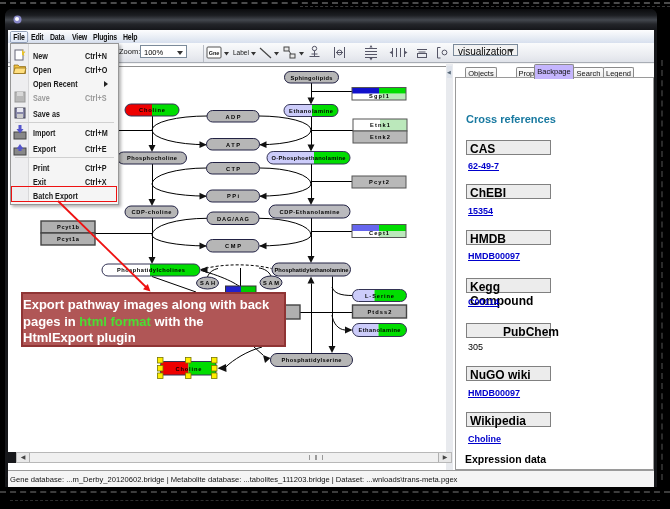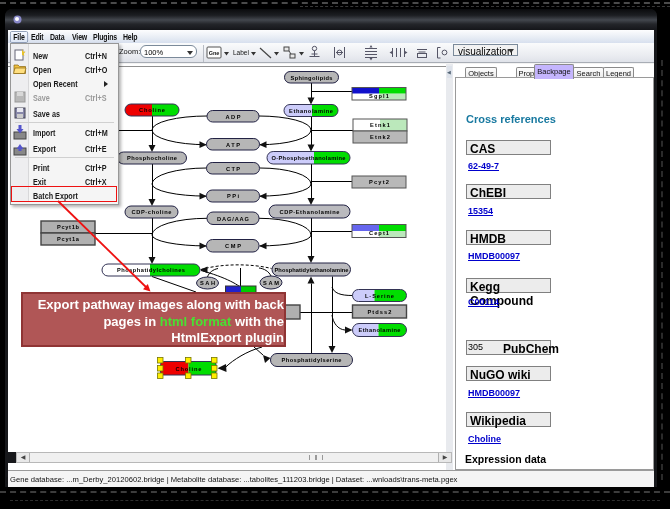--- a/index.html
+++ b/index.html
@@ -32,21 +32,21 @@
   border:1px solid #808080;box-sizing:border-box;font-size:12px;font-weight:bold;
   color:#000;padding:1px 0 0 3px;}
 .slink{position:absolute;left:468px;font-size:9px;color:#0000cc;text-decoration:underline;font-weight:bold;}
 .menu-item{position:absolute;left:21.5px;font-size:8.5px;color:#1a1a1a;font-weight:bold;transform:scaleX(0.85);transform-origin:0 50%;}
 .menu-short{position:absolute;left:74px;font-size:8.5px;color:#1a1a1a;font-weight:bold;transform:scaleX(0.85);transform-origin:0 50%;}
 #filemenu{left:10px;top:43px;width:107px;height:160px;background:#f5f5f5;
   border:1px solid #979797;box-shadow:2px 2px 3px rgba(0,0,0,0.3);}
 #fm-iconcol{position:absolute;left:0;top:0;width:17px;height:158px;background:#eeeef0;border-right:1px solid #d8d8da;}
 #redbox{left:21px;top:292px;width:265px;height:55px;background:#b05656;
   border:2px solid #8f3434;box-sizing:border-box;color:#fff;font-weight:bold;
-  font-size:13px;text-align:right;line-height:16.5px;padding-top:3px;}
+  font-size:13px;text-align:left;line-height:16.5px;padding-top:3px;}
 #redbox .g{color:#4adf33;}
 .combo{position:absolute;background:#fff;border:1px solid #7b8a9a;box-sizing:border-box;}
 .tri-d{width:0;height:0;border-left:3px solid transparent;border-right:3px solid transparent;
   border-top:4px solid #333;position:absolute;}
 </style></head>
 <body>
 
 <div class="abs" id="win"></div>
 <div class="abs" id="title">
   <svg class="abs" style="left:8px;top:6px" width="9" height="9" viewBox="0 0 9 9">
@@ -59,21 +59,21 @@
   <span style="left:2px;top:0.5px;border:1px solid #8a99b4;background:linear-gradient(#f5f8ff,#dde6f5);padding:0 3px;border-radius:2px;">File</span>
   <span style="left:23px;">Edit</span>
   <span style="left:42px;">Data</span>
   <span style="left:64px;">View</span>
   <span style="left:85px;">Plugins</span>
   <span style="left:115px;">Help</span>
 </div>
 
 <div class="abs" id="toolbar"></div>
 <div class="abs" style="left:119px;top:46.5px;font-size:7.5px;color:#111;">Zoom:</div>
-<div class="combo" style="left:140px;top:45px;width:57px;height:13px;border-radius:6px;">
+<div class="combo" style="left:140px;top:45px;width:47px;height:13px;">
   <span style="position:absolute;left:3px;top:2px;font-size:7.5px;">100%</span>
   <div class="tri-d" style="right:3px;top:5px;"></div>
 </div>
 
 <svg class="abs" style="left:203px;top:44px;" width="250" height="19" viewBox="0 0 250 19">
   <line x1="0.5" y1="1" x2="0.5" y2="18" stroke="#b8bcc4" stroke-width="1"></line>
   <rect x="4" y="3" width="14" height="11" fill="#fdfdfd" stroke="#555" rx="1"></rect>
   <text x="11" y="11" font-size="5.5" text-anchor="middle" font-weight="bold" fill="#111">Gne</text>
   <path d="M21,8 l5,0 -2.5,3.5 z" fill="#333"></path>
   <text x="30" y="11" font-size="6.5" fill="#111">Label</text>
@@ -131,21 +131,21 @@
 
 <div class="abs" style="left:466px;top:97px;font-size:11px;font-weight:bold;color:#1879a0;margin-top:16px;">Cross references</div>
 <div class="shead" style="top:140px;">CAS</div>
 <div class="slink" style="top:161px;">62-49-7</div>
 <div class="shead" style="top:184px;">ChEBI</div>
 <div class="slink" style="top:206px;">15354</div>
 <div class="shead" style="top:230px;">HMDB</div>
 <div class="slink" style="top:251px;">HMDB00097</div>
 <div class="shead" style="top:278px;">Kegg Compound</div>
 <div class="slink" style="top:297px;">C00114</div>
-<div class="shead" style="top:340px;padding-left:36px;">PubChem</div>
+<div class="shead" style="top:323px;padding-left:36px;">PubChem</div>
 <div class="abs" style="left:468px;top:342px;font-size:9px;color:#000;">305</div>
 <div class="shead" style="top:366px;">NuGO wiki</div>
 <div class="slink" style="top:388px;">HMDB00097</div>
 <div class="shead" style="top:412px;">Wikipedia</div>
 <div class="slink" style="top:434px;">Choline</div>
 <div class="abs" style="left:465px;top:453px;font-size:10.5px;font-weight:bold;color:#000;">Expression data</div>
 
 <div class="abs" id="hscroll">
   <div style="position:absolute;left:0;top:0;width:12px;height:9px;background:#e8e8e8;border-right:1px solid #b0b0b0;font-size:6px;text-align:center;line-height:9px;color:#444;">◀</div>
   <div style="position:absolute;right:0;top:0;width:12px;height:9px;background:#e8e8e8;border-left:1px solid #b0b0b0;font-size:6px;text-align:center;line-height:9px;color:#444;">▶</div>

